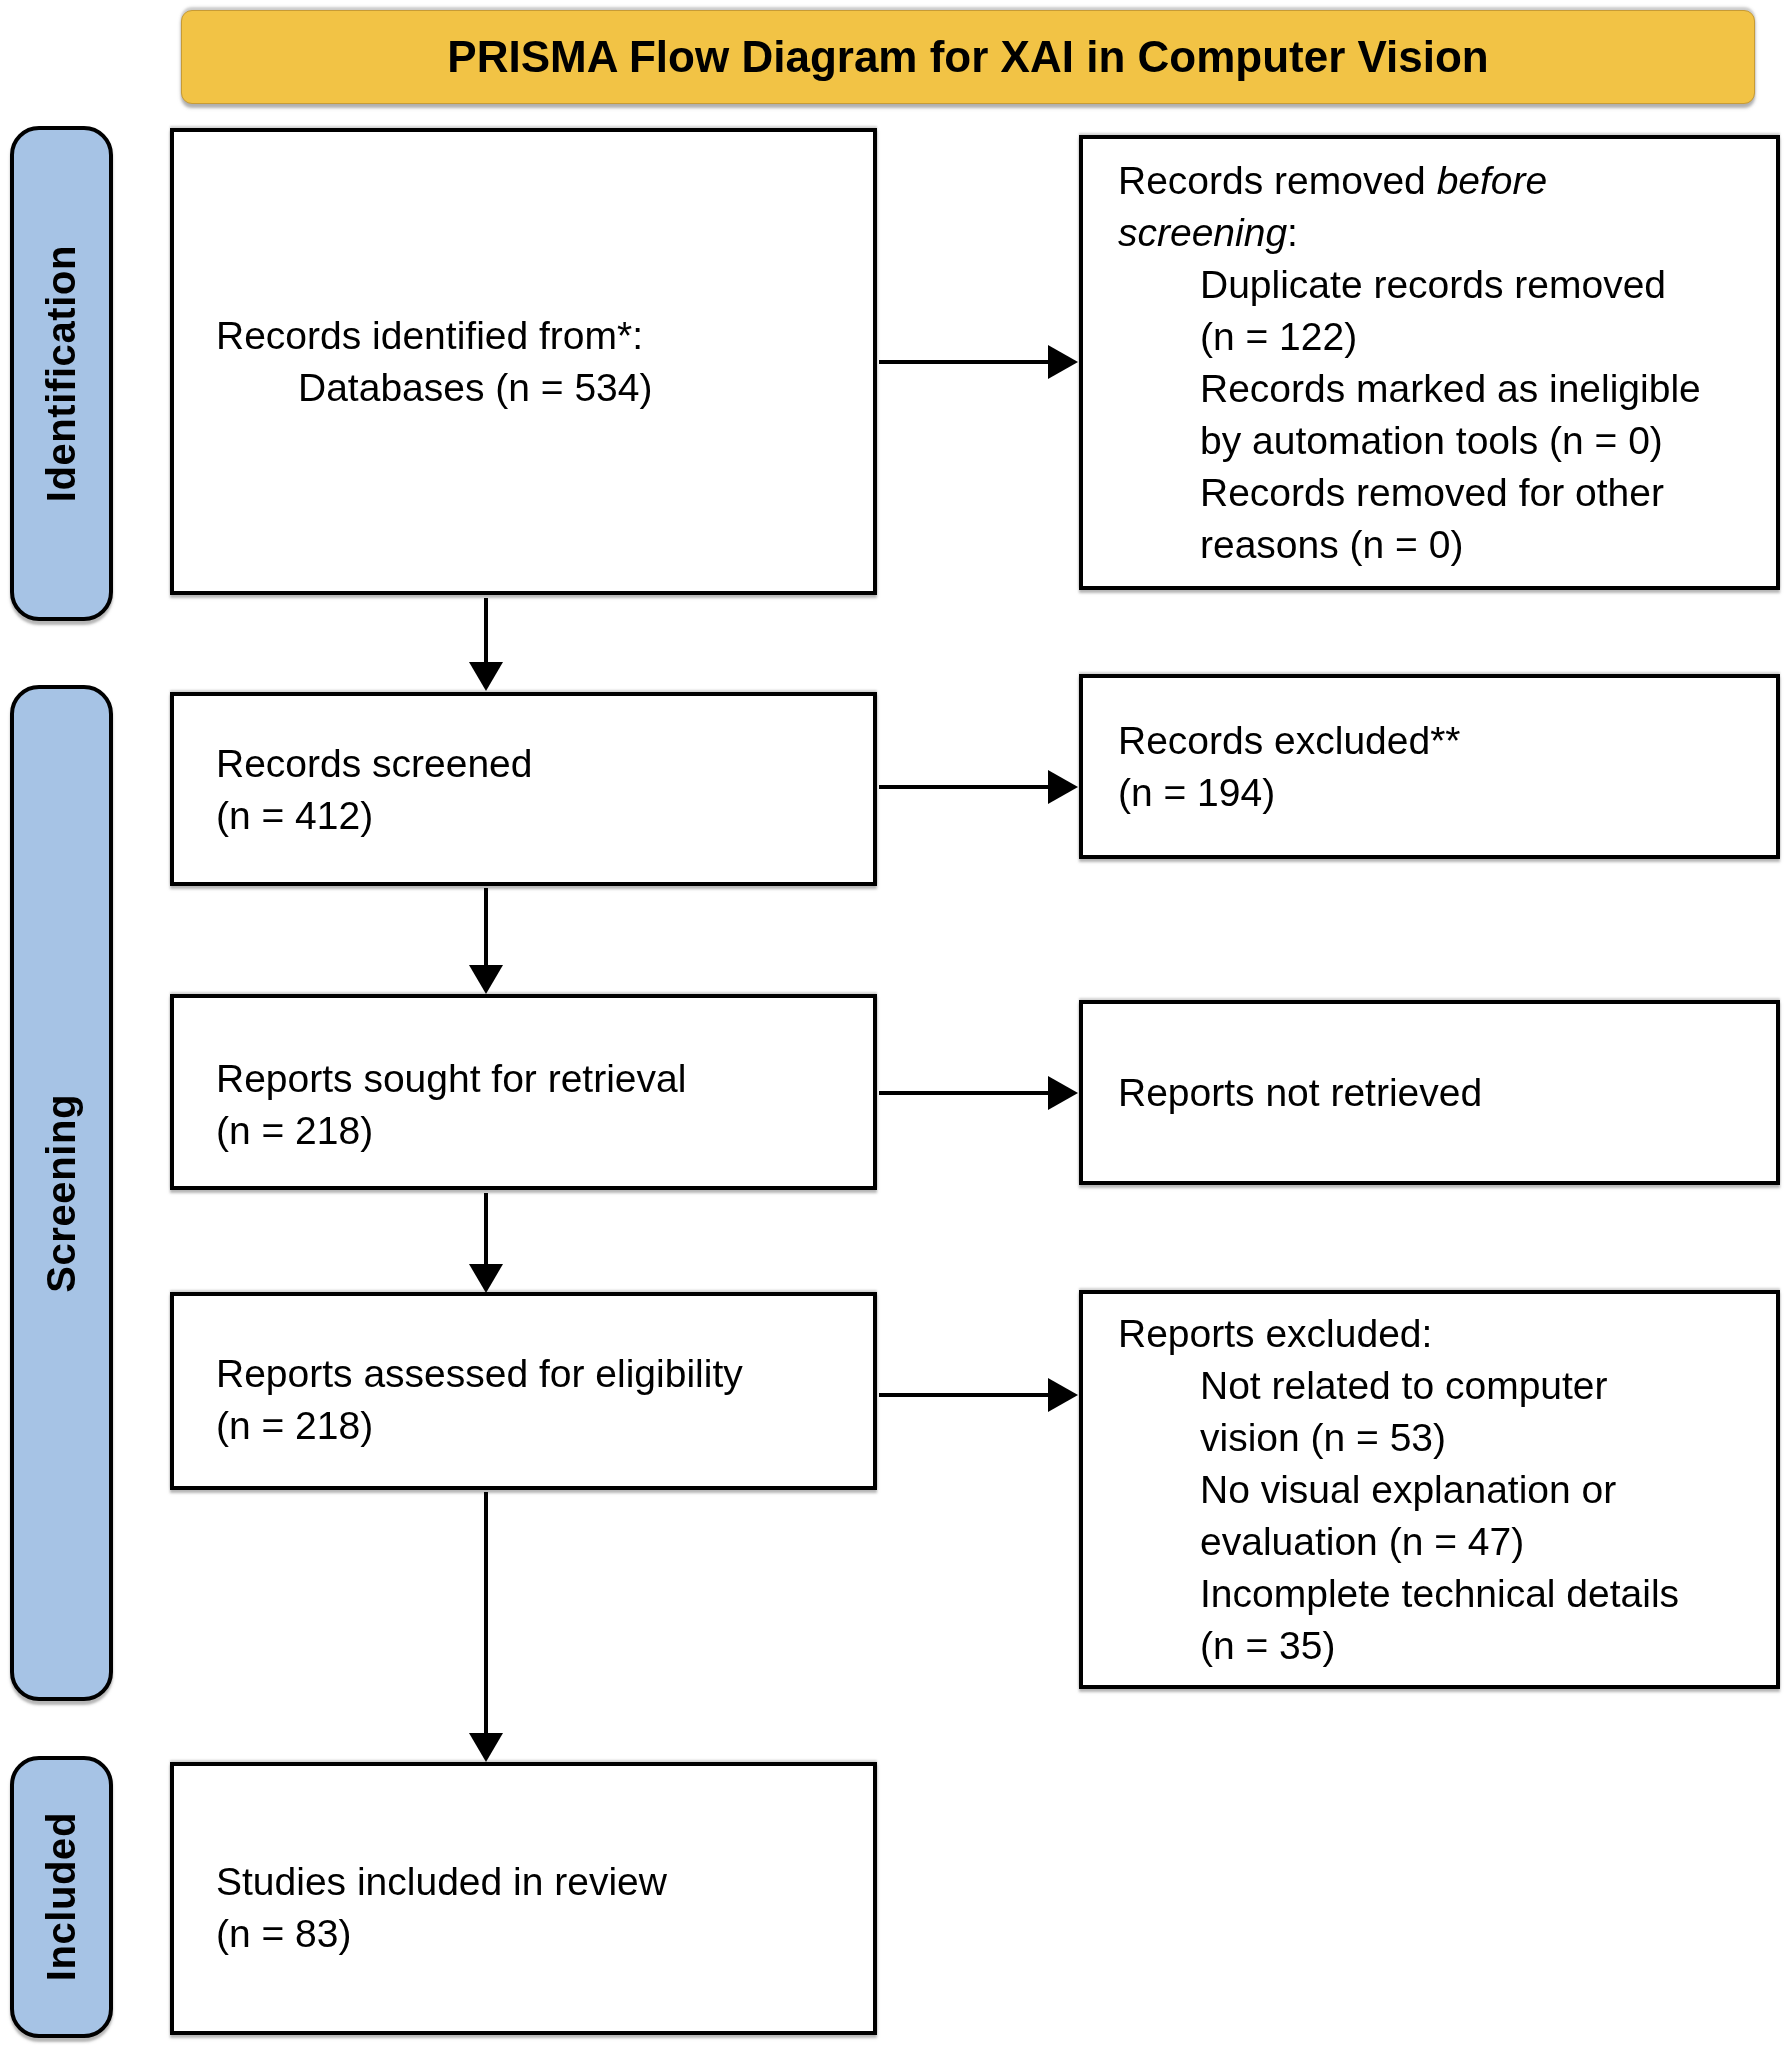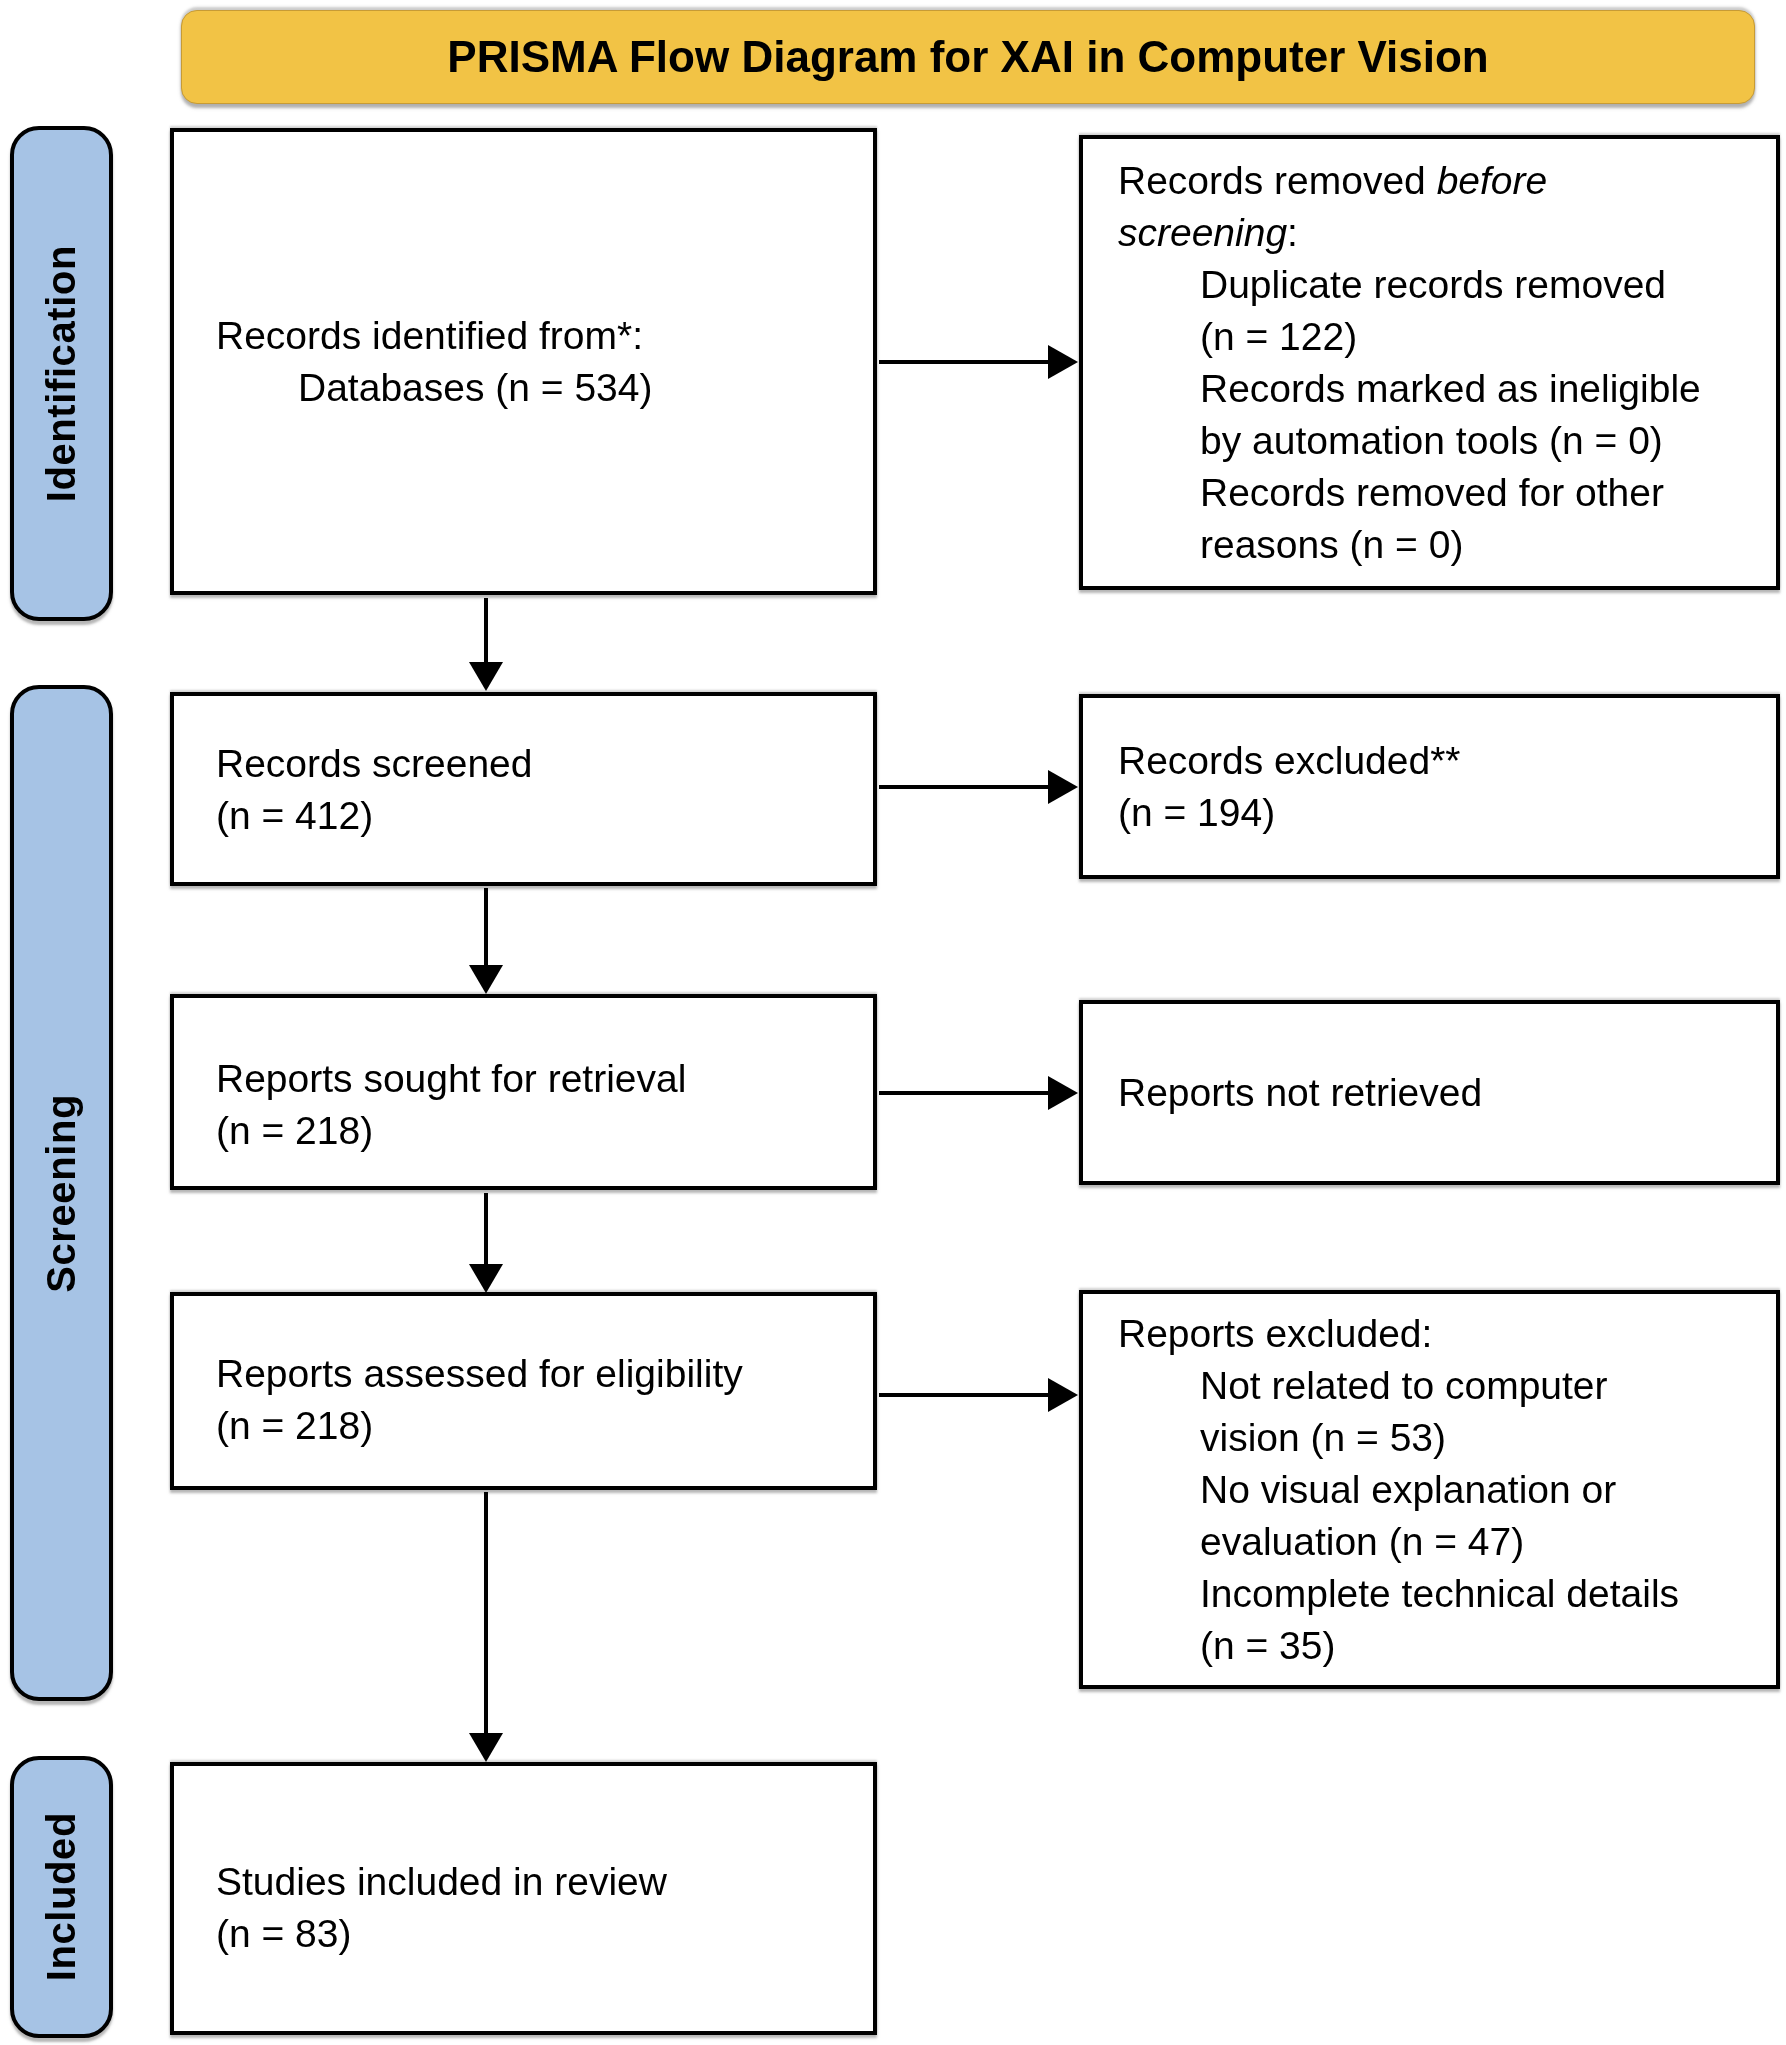--- a/index.html
+++ b/index.html
@@ -10,21 +10,21 @@
     font-family:"Liberation Sans", sans-serif;
     color:#000;
     overflow:hidden;
   }
 
   
   .banner {
     position:absolute; left:181px; top:10px; width:1574px; height:94px;
     background:#F2C345;
     border:1.3px solid #C79B35;
-    border-radius:16px;
+    border-radius:11px;
     display:flex; align-items:center; justify-content:center;
     font-size:44px; font-weight:bold;
     box-shadow:0 3.8px 3.1px rgba(110,110,110,0.55), 0 -2.5px 2.5px rgba(110,110,110,0.35);
     box-sizing:border-box;
   }
 
   
   .pill {
     position:absolute; left:10px; width:103px;
     background:#A6C3E5;
@@ -57,21 +57,21 @@
   }
   .box .line { white-space:pre-line; }
   .box .sub  { white-space:pre-line; margin-left:82px; }
   .col-left  { left:170px;  width:707px; padding:12.6px 25px 12.6px 42px; }
   .col-right { left:1079px; width:701px; padding:12.6px 23px 12.6px 35px; }
 
   .box-identified   { top:128px;  height:467px; }
   .box-identified .indent { margin-left:82px; }
   .box-removed      { top:135px;  height:455px; }
   .box-screened     { top:692px; height:194px; padding-top:15px; }
-  .box-excluded     { top:694px; height:185px; }
+  .box-excluded     { top:674px; height:185px; }
   .box-sought       { top:994px; height:196px; padding-top:38px; }
   .box-notretrieved { top:1000px; height:185px; }
   .box-assessed     { top:1292px; height:198px; padding-top:31.5px; }
   .box-repexcluded  { top:1290px; height:399px; }
   .box-included     { top:1762px; height:273px; padding-top:31.5px; }
 
   
   .arrow-h {
     position:absolute; height:4.4px; background:#000;
   }

